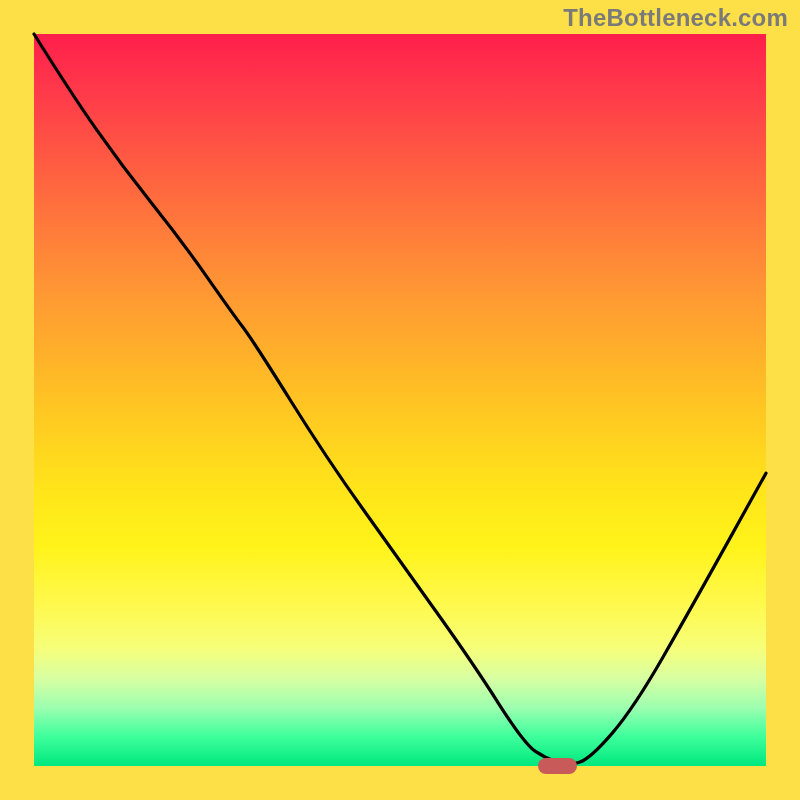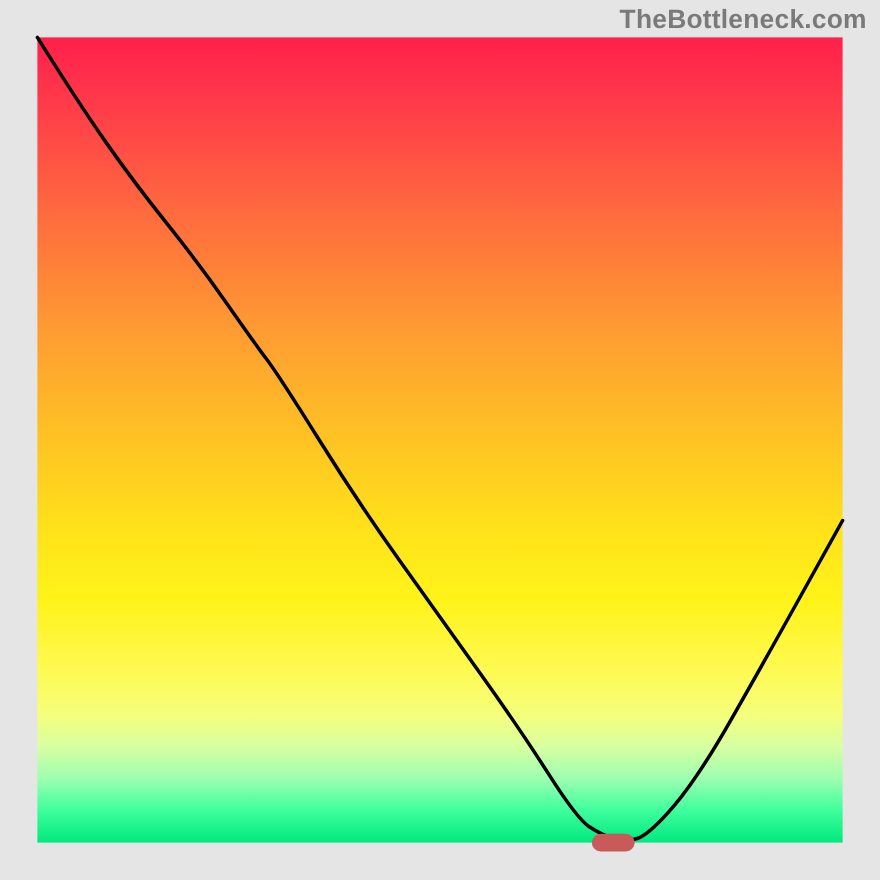--- a/index.html
+++ b/index.html
@@ -10,21 +10,21 @@
     background: #000;
     overflow: hidden;
     font-family: Arial, Helvetica, sans-serif;
   }
   .frame {
     position: absolute;
     top: 0;
     left: 0;
     width: 800px;
     height: 800px;
-    background: #e5e5e5;
+    background: #fde047;
   }
   .watermark {
     position: absolute;
     top: 4px;
     right: 12px;
     font-size: 24px;
     font-weight: 600;
     color: #7a7a7a;
     letter-spacing: 0.2px;
   }

